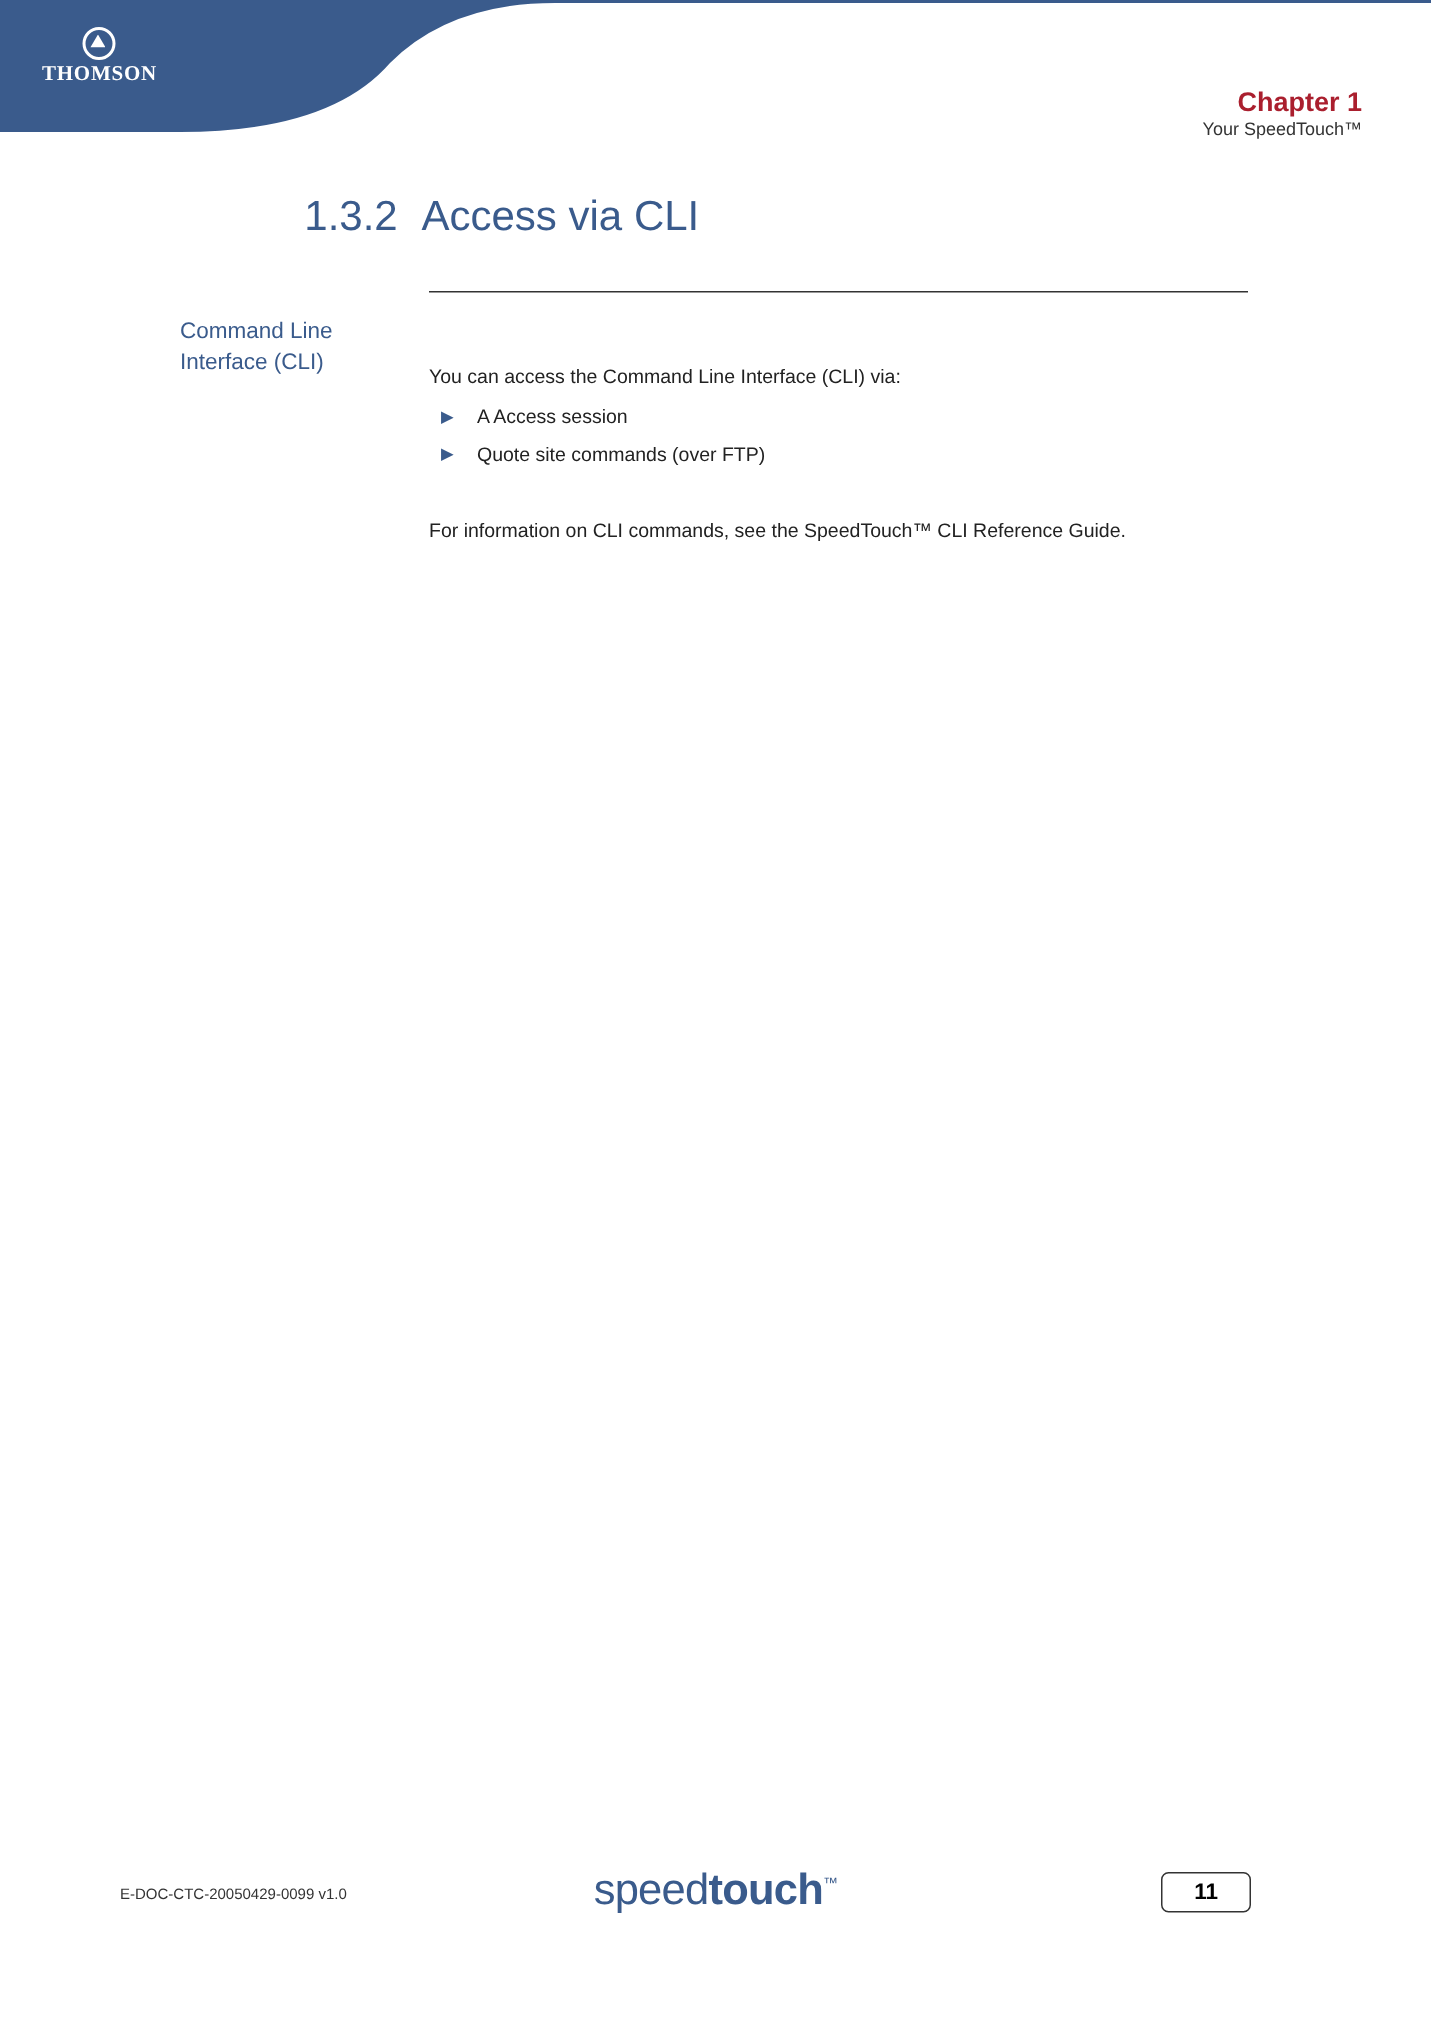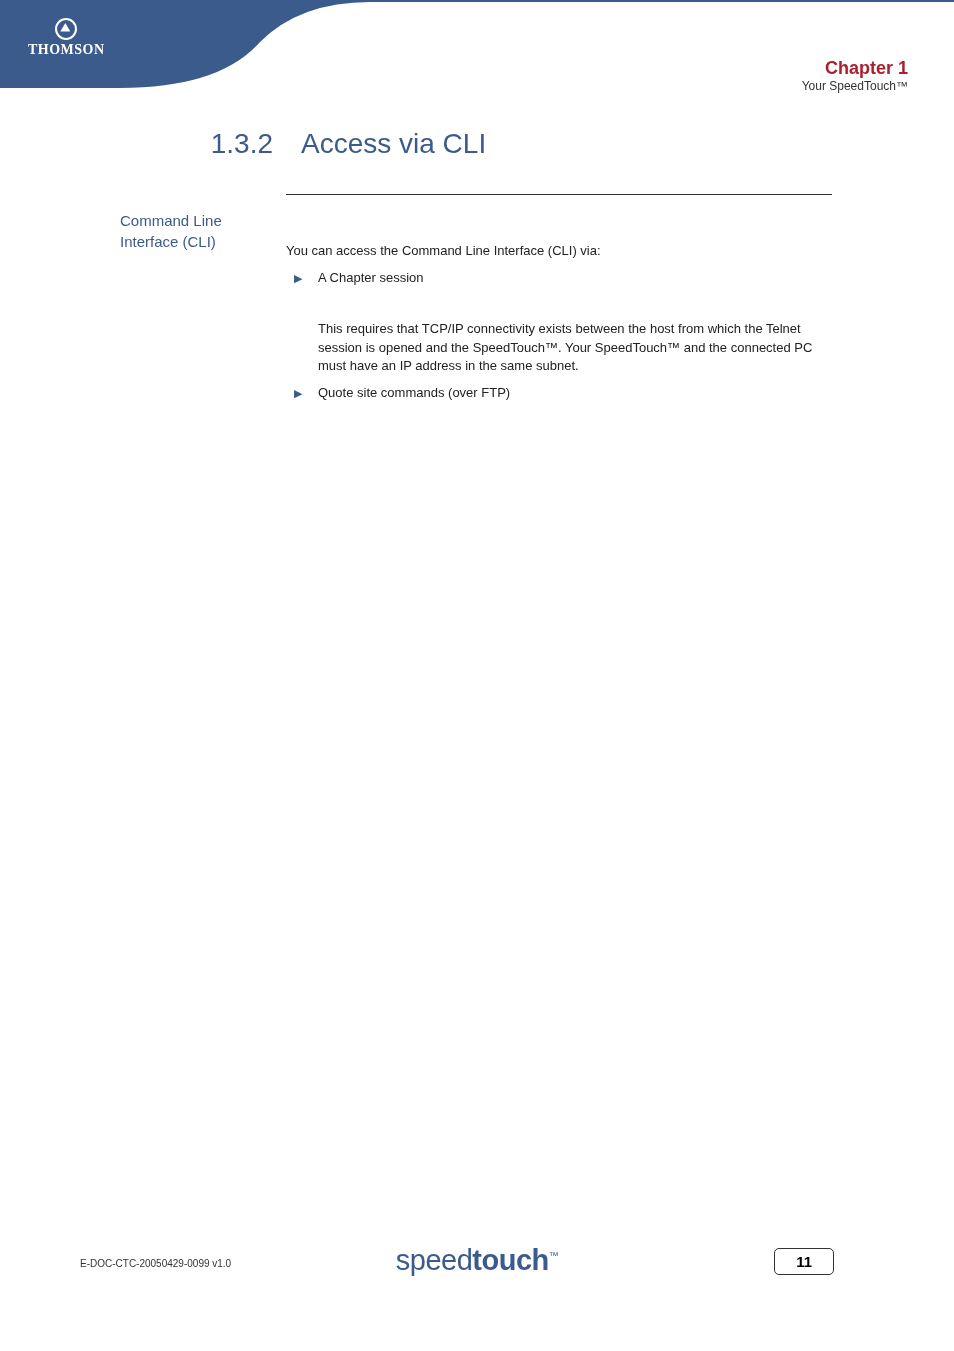--- a/index.html
+++ b/index.html
@@ -69,22 +69,22 @@
     top: 128px;
     left: 195px;
     font-family: "Trebuchet MS", Arial, sans-serif;
     font-size: 28px;
     font-weight: normal;
     color: #3a5b8c;
   }
   .section-number {
     display: inline-block;
     width: 78px;
-    text-align: right;
-    margin-right: 28px;
+    text-align: center;
+    margin-right: 8px;
   }
   .rule {
     position: absolute;
     top: 194px;
     left: 286px;
     width: 546px;
     border-top: 1px solid #333;
   }
   .sidebar-label {
     position: absolute;
@@ -188,29 +188,29 @@
 
 <div class="rule"></div>
 
 <div class="sidebar-label">Command Line Interface (CLI)</div>
 
 <div class="body">
   <p>You can access the Command Line Interface (CLI) via:</p>
 
   <div class="bullet-row">
     <span class="bullet-icon">▶</span>
-    <span class="bullet-text">A Chapter session</span>
+    <span class="bullet-text">A Access session</span>
   </div>
-  <p class="bullet-para">This requires that TCP/IP connectivity exists between the host from which the Telnet session is opened and the SpeedTouch™. Your SpeedTouch™ and the connected PC must have an IP address in the same subnet.</p>
 
   <div class="bullet-row">
     <span class="bullet-icon">▶</span>
     <span class="bullet-text">Quote site commands (over FTP)</span>
   </div>
 
+  <p>For information on CLI commands, see the SpeedTouch™ CLI Reference Guide.</p>
 </div>
 
 <div class="footer">
   <div class="doc-id">E-DOC-CTC-20050429-0099 v1.0</div>
   <div class="footer-logo">
     <span class="light">speed</span><span class="bold">touch</span><span class="tm">™</span>
   </div>
   <div class="page-num">11</div>
 </div>
 

